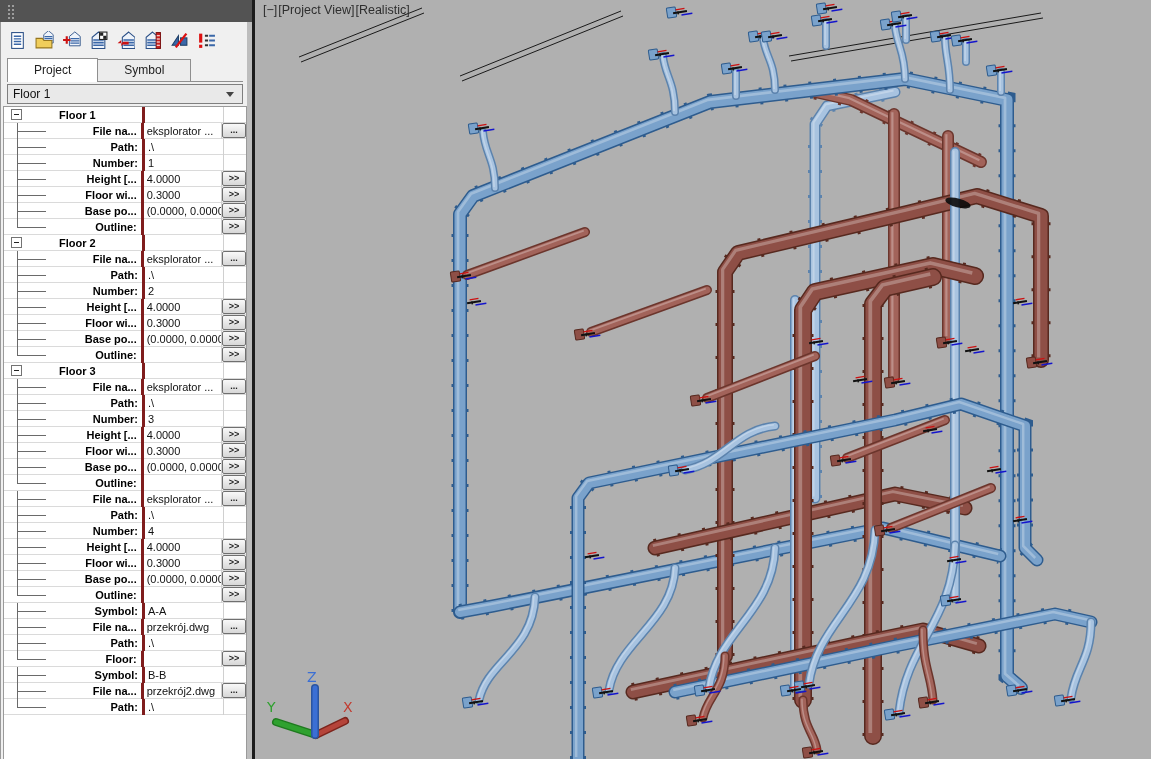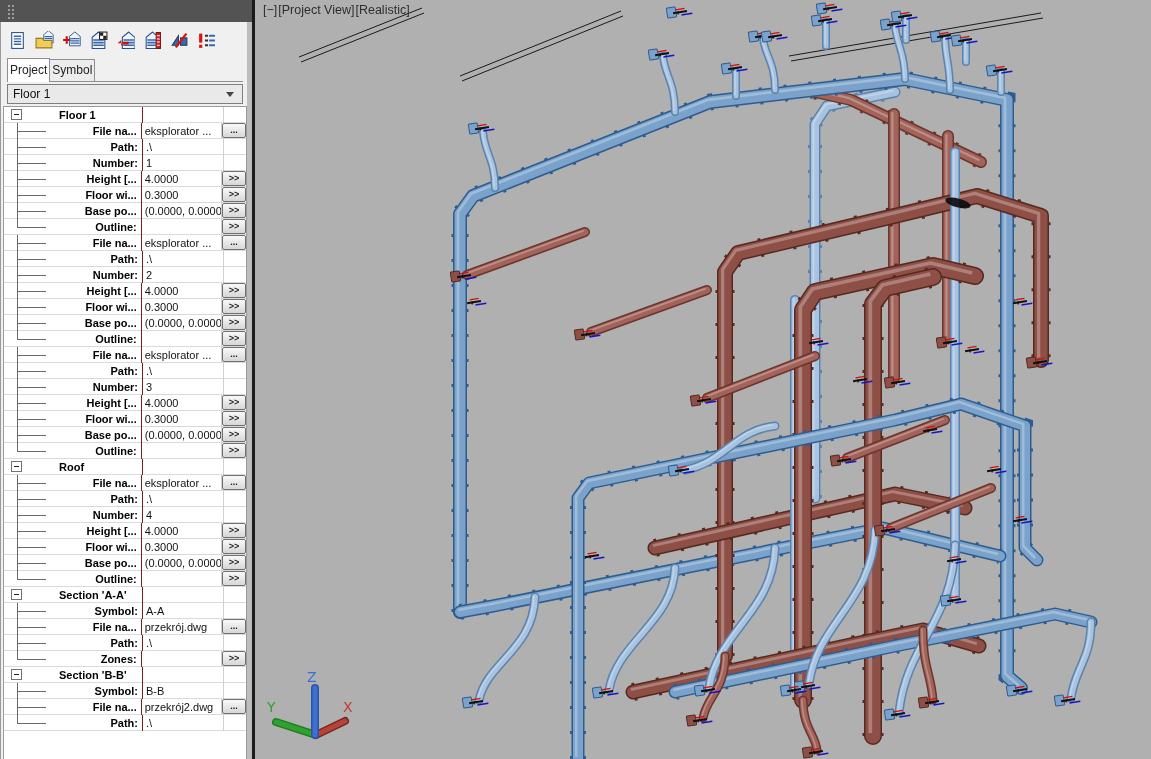--- a/index.html
+++ b/index.html
@@ -11,34 +11,34 @@
   .grip{position:absolute;left:7px;top:4px;width:7px;height:15px;
         background-image:radial-gradient(#9d9d9d 1px,transparent 1.2px);background-size:4px 4px;}
   .pbody{position:absolute;left:0;top:22px;width:247px;height:737px;background:#f0f0f0;
          border-left:1px solid #9a9a9a;box-sizing:border-box;}
   .gap{position:absolute;right:0px;top:22px;width:5px;height:737px;background:#bdbdbd;}
   .toolbar{position:absolute;left:4px;top:6px;height:24px;display:flex;gap:3px;}
   .tbtn{width:24px;height:24px;display:flex;align-items:center;justify-content:center;}
   .tbtn svg{width:19px;height:19px;}
   .tabstrip{position:absolute;left:6px;top:36px;right:4px;height:23px;display:flex;
             border-bottom:1px solid #8f8f8f;align-items:flex-end;}
-  .tab{height:21px;line-height:21px;padding:0 2px;font-size:12px;color:#222;
+  .tab{height:21px;line-height:21px;padding:0 26px;font-size:12px;color:#222;
        border:1px solid #8f8f8f;border-bottom:none;background:#ececec;margin-right:-1px;}
   .tab.active{background:#fff;height:23px;line-height:23px;margin-bottom:-1px;}
   .combo{position:absolute;left:6px;top:62px;right:4px;height:20px;background:#e9e9e9;
          border:1px solid #7f7f7f;box-sizing:border-box;display:flex;align-items:center;}
   .combo .val{font-size:12px;color:#111;padding-left:5px;flex:1;}
   .chev{width:0;height:0;border-left:4px solid transparent;border-right:4px solid transparent;
         border-top:5px solid #444;margin-right:8px;}
   .tree{position:absolute;left:2px;top:84px;right:0px;bottom:0;background:#fff;
         border:1px solid #9a9a9a;border-bottom:none;box-sizing:border-box;overflow:hidden;}
   .trow{height:16px;display:flex;border-bottom:1px solid #dadada;box-sizing:border-box;
         font-size:11px;align-items:center;}
   .c1{width:138px;position:relative;height:16px;display:flex;align-items:center;box-sizing:border-box;}
-  .c2{width:81px;height:16px;border-left:1px solid #7f1d1d;box-sizing:border-box;
+  .c2{width:81px;height:16px;border-left:3px solid #7f1d1d;box-sizing:border-box;
       padding-left:3px;white-space:nowrap;overflow:hidden;display:flex;align-items:center;color:#111;}
   .c3{flex:1;height:16px;border-left:1px solid #d0d0d0;box-sizing:border-box;
       display:flex;align-items:center;justify-content:center;}
   .glabel{font-weight:bold;color:#000;margin-left:55px;white-space:nowrap;}
   .clabel{font-weight:bold;color:#000;margin-left:auto;padding-right:4px;white-space:nowrap;}
   .expander{position:absolute;left:7px;top:2px;width:11px;height:11px;background:#fff;
             border:1px solid #737373;box-sizing:border-box;}
   .expander::after{content:"";position:absolute;left:2px;top:4px;width:5px;height:1px;background:#222;}
   .branchV{position:absolute;left:13px;top:0;width:1px;height:16px;background:#6a6a6a;}
   .branchV.last{height:8px;}
@@ -214,20 +214,28 @@
             <div class="branchH"></div>
             <div class="clabel">Outline:</div>
           </div>
           <div class="c2"></div>
           <div class="c3">
             <div class="mini">&gt;&gt;</div>
           </div>
         </div>
         <div class="trow">
           <div class="c1">
+            <div class="expander"></div>
+            <div class="glabel">Floor 2</div>
+          </div>
+          <div class="c2"></div>
+          <div class="c3"></div>
+        </div>
+        <div class="trow">
+          <div class="c1">
             <div class="branchV"></div>
             <div class="branchH"></div>
             <div class="clabel">File na...</div>
           </div>
           <div class="c2">eksplorator ...</div>
           <div class="c3">
             <div class="mini">...</div>
           </div>
         </div>
         <div class="trow">
@@ -287,20 +295,28 @@
             <div class="branchH"></div>
             <div class="clabel">Outline:</div>
           </div>
           <div class="c2"></div>
           <div class="c3">
             <div class="mini">&gt;&gt;</div>
           </div>
         </div>
         <div class="trow">
           <div class="c1">
+            <div class="expander"></div>
+            <div class="glabel">Floor 3</div>
+          </div>
+          <div class="c2"></div>
+          <div class="c3"></div>
+        </div>
+        <div class="trow">
+          <div class="c1">
             <div class="branchV"></div>
             <div class="branchH"></div>
             <div class="clabel">File na...</div>
           </div>
           <div class="c2">eksplorator ...</div>
           <div class="c3">
             <div class="mini">...</div>
           </div>
         </div>
         <div class="trow">
@@ -360,154 +376,130 @@
             <div class="branchH"></div>
             <div class="clabel">Outline:</div>
           </div>
           <div class="c2"></div>
           <div class="c3">
             <div class="mini">&gt;&gt;</div>
           </div>
         </div>
         <div class="trow">
           <div class="c1">
-            <div class="expander"></div>
-            <div class="glabel">Roof</div>
+            <div class="branchV"></div>
+            <div class="branchH"></div>
+            <div class="clabel">File na...</div>
+          </div>
+          <div class="c2">eksplorator ...</div>
+          <div class="c3">
+            <div class="mini">...</div>
+          </div>
+        </div>
+        <div class="trow">
+          <div class="c1">
+            <div class="branchV"></div>
+            <div class="branchH"></div>
+            <div class="clabel">Path:</div>
+          </div>
+          <div class="c2">.\</div>
+          <div class="c3"></div>
+        </div>
+        <div class="trow">
+          <div class="c1">
+            <div class="branchV"></div>
+            <div class="branchH"></div>
+            <div class="clabel">Number:</div>
+          </div>
+          <div class="c2">4</div>
+          <div class="c3"></div>
+        </div>
+        <div class="trow">
+          <div class="c1">
+            <div class="branchV"></div>
+            <div class="branchH"></div>
+            <div class="clabel">Height [...</div>
+          </div>
+          <div class="c2">4.0000</div>
+          <div class="c3">
+            <div class="mini">&gt;&gt;</div>
+          </div>
+        </div>
+        <div class="trow">
+          <div class="c1">
+            <div class="branchV"></div>
+            <div class="branchH"></div>
+            <div class="clabel">Floor wi...</div>
+          </div>
+          <div class="c2">0.3000</div>
+          <div class="c3">
+            <div class="mini">&gt;&gt;</div>
+          </div>
+        </div>
+        <div class="trow">
+          <div class="c1">
+            <div class="branchV"></div>
+            <div class="branchH"></div>
+            <div class="clabel">Base po...</div>
+          </div>
+          <div class="c2">(0.0000, 0.0000</div>
+          <div class="c3">
+            <div class="mini">&gt;&gt;</div>
+          </div>
+        </div>
+        <div class="trow">
+          <div class="c1">
+            <div class="branchV last"></div>
+            <div class="branchH"></div>
+            <div class="clabel">Outline:</div>
           </div>
           <div class="c2"></div>
+          <div class="c3">
+            <div class="mini">&gt;&gt;</div>
+          </div>
+        </div>
+        <div class="trow">
+          <div class="c1">
+            <div class="branchV"></div>
+            <div class="branchH"></div>
+            <div class="clabel">Symbol:</div>
+          </div>
+          <div class="c2">A-A</div>
           <div class="c3"></div>
         </div>
         <div class="trow">
           <div class="c1">
             <div class="branchV"></div>
             <div class="branchH"></div>
             <div class="clabel">File na...</div>
           </div>
-          <div class="c2">eksplorator ...</div>
+          <div class="c2">przekrój.dwg</div>
           <div class="c3">
             <div class="mini">...</div>
           </div>
         </div>
         <div class="trow">
           <div class="c1">
             <div class="branchV"></div>
             <div class="branchH"></div>
             <div class="clabel">Path:</div>
           </div>
           <div class="c2">.\</div>
           <div class="c3"></div>
         </div>
         <div class="trow">
           <div class="c1">
-            <div class="branchV"></div>
-            <div class="branchH"></div>
-            <div class="clabel">Number:</div>
-          </div>
-          <div class="c2">4</div>
-          <div class="c3"></div>
-        </div>
-        <div class="trow">
-          <div class="c1">
-            <div class="branchV"></div>
-            <div class="branchH"></div>
-            <div class="clabel">Height [...</div>
-          </div>
-          <div class="c2">4.0000</div>
-          <div class="c3">
-            <div class="mini">&gt;&gt;</div>
-          </div>
-        </div>
-        <div class="trow">
-          <div class="c1">
-            <div class="branchV"></div>
-            <div class="branchH"></div>
-            <div class="clabel">Floor wi...</div>
-          </div>
-          <div class="c2">0.3000</div>
-          <div class="c3">
-            <div class="mini">&gt;&gt;</div>
-          </div>
-        </div>
-        <div class="trow">
-          <div class="c1">
-            <div class="branchV"></div>
-            <div class="branchH"></div>
-            <div class="clabel">Base po...</div>
-          </div>
-          <div class="c2">(0.0000, 0.0000</div>
-          <div class="c3">
-            <div class="mini">&gt;&gt;</div>
-          </div>
-        </div>
-        <div class="trow">
-          <div class="c1">
             <div class="branchV last"></div>
             <div class="branchH"></div>
-            <div class="clabel">Outline:</div>
+            <div class="clabel">Floor:</div>
           </div>
           <div class="c2"></div>
           <div class="c3">
             <div class="mini">&gt;&gt;</div>
           </div>
-        </div>
-        <div class="trow">
-          <div class="c1">
-            <div class="expander"></div>
-            <div class="glabel">Section 'A-A'</div>
-          </div>
-          <div class="c2"></div>
-          <div class="c3"></div>
-        </div>
-        <div class="trow">
-          <div class="c1">
-            <div class="branchV"></div>
-            <div class="branchH"></div>
-            <div class="clabel">Symbol:</div>
-          </div>
-          <div class="c2">A-A</div>
-          <div class="c3"></div>
-        </div>
-        <div class="trow">
-          <div class="c1">
-            <div class="branchV"></div>
-            <div class="branchH"></div>
-            <div class="clabel">File na...</div>
-          </div>
-          <div class="c2">przekrój.dwg</div>
-          <div class="c3">
-            <div class="mini">...</div>
-          </div>
-        </div>
-        <div class="trow">
-          <div class="c1">
-            <div class="branchV"></div>
-            <div class="branchH"></div>
-            <div class="clabel">Path:</div>
-          </div>
-          <div class="c2">.\</div>
-          <div class="c3"></div>
-        </div>
-        <div class="trow">
-          <div class="c1">
-            <div class="branchV last"></div>
-            <div class="branchH"></div>
-            <div class="clabel">Zones:</div>
-          </div>
-          <div class="c2"></div>
-          <div class="c3">
-            <div class="mini">&gt;&gt;</div>
-          </div>
-        </div>
-        <div class="trow">
-          <div class="c1">
-            <div class="expander"></div>
-            <div class="glabel">Section 'B-B'</div>
-          </div>
-          <div class="c2"></div>
-          <div class="c3"></div>
         </div>
         <div class="trow">
           <div class="c1">
             <div class="branchV"></div>
             <div class="branchH"></div>
             <div class="clabel">Symbol:</div>
           </div>
           <div class="c2">B-B</div>
           <div class="c3"></div>
         </div>

